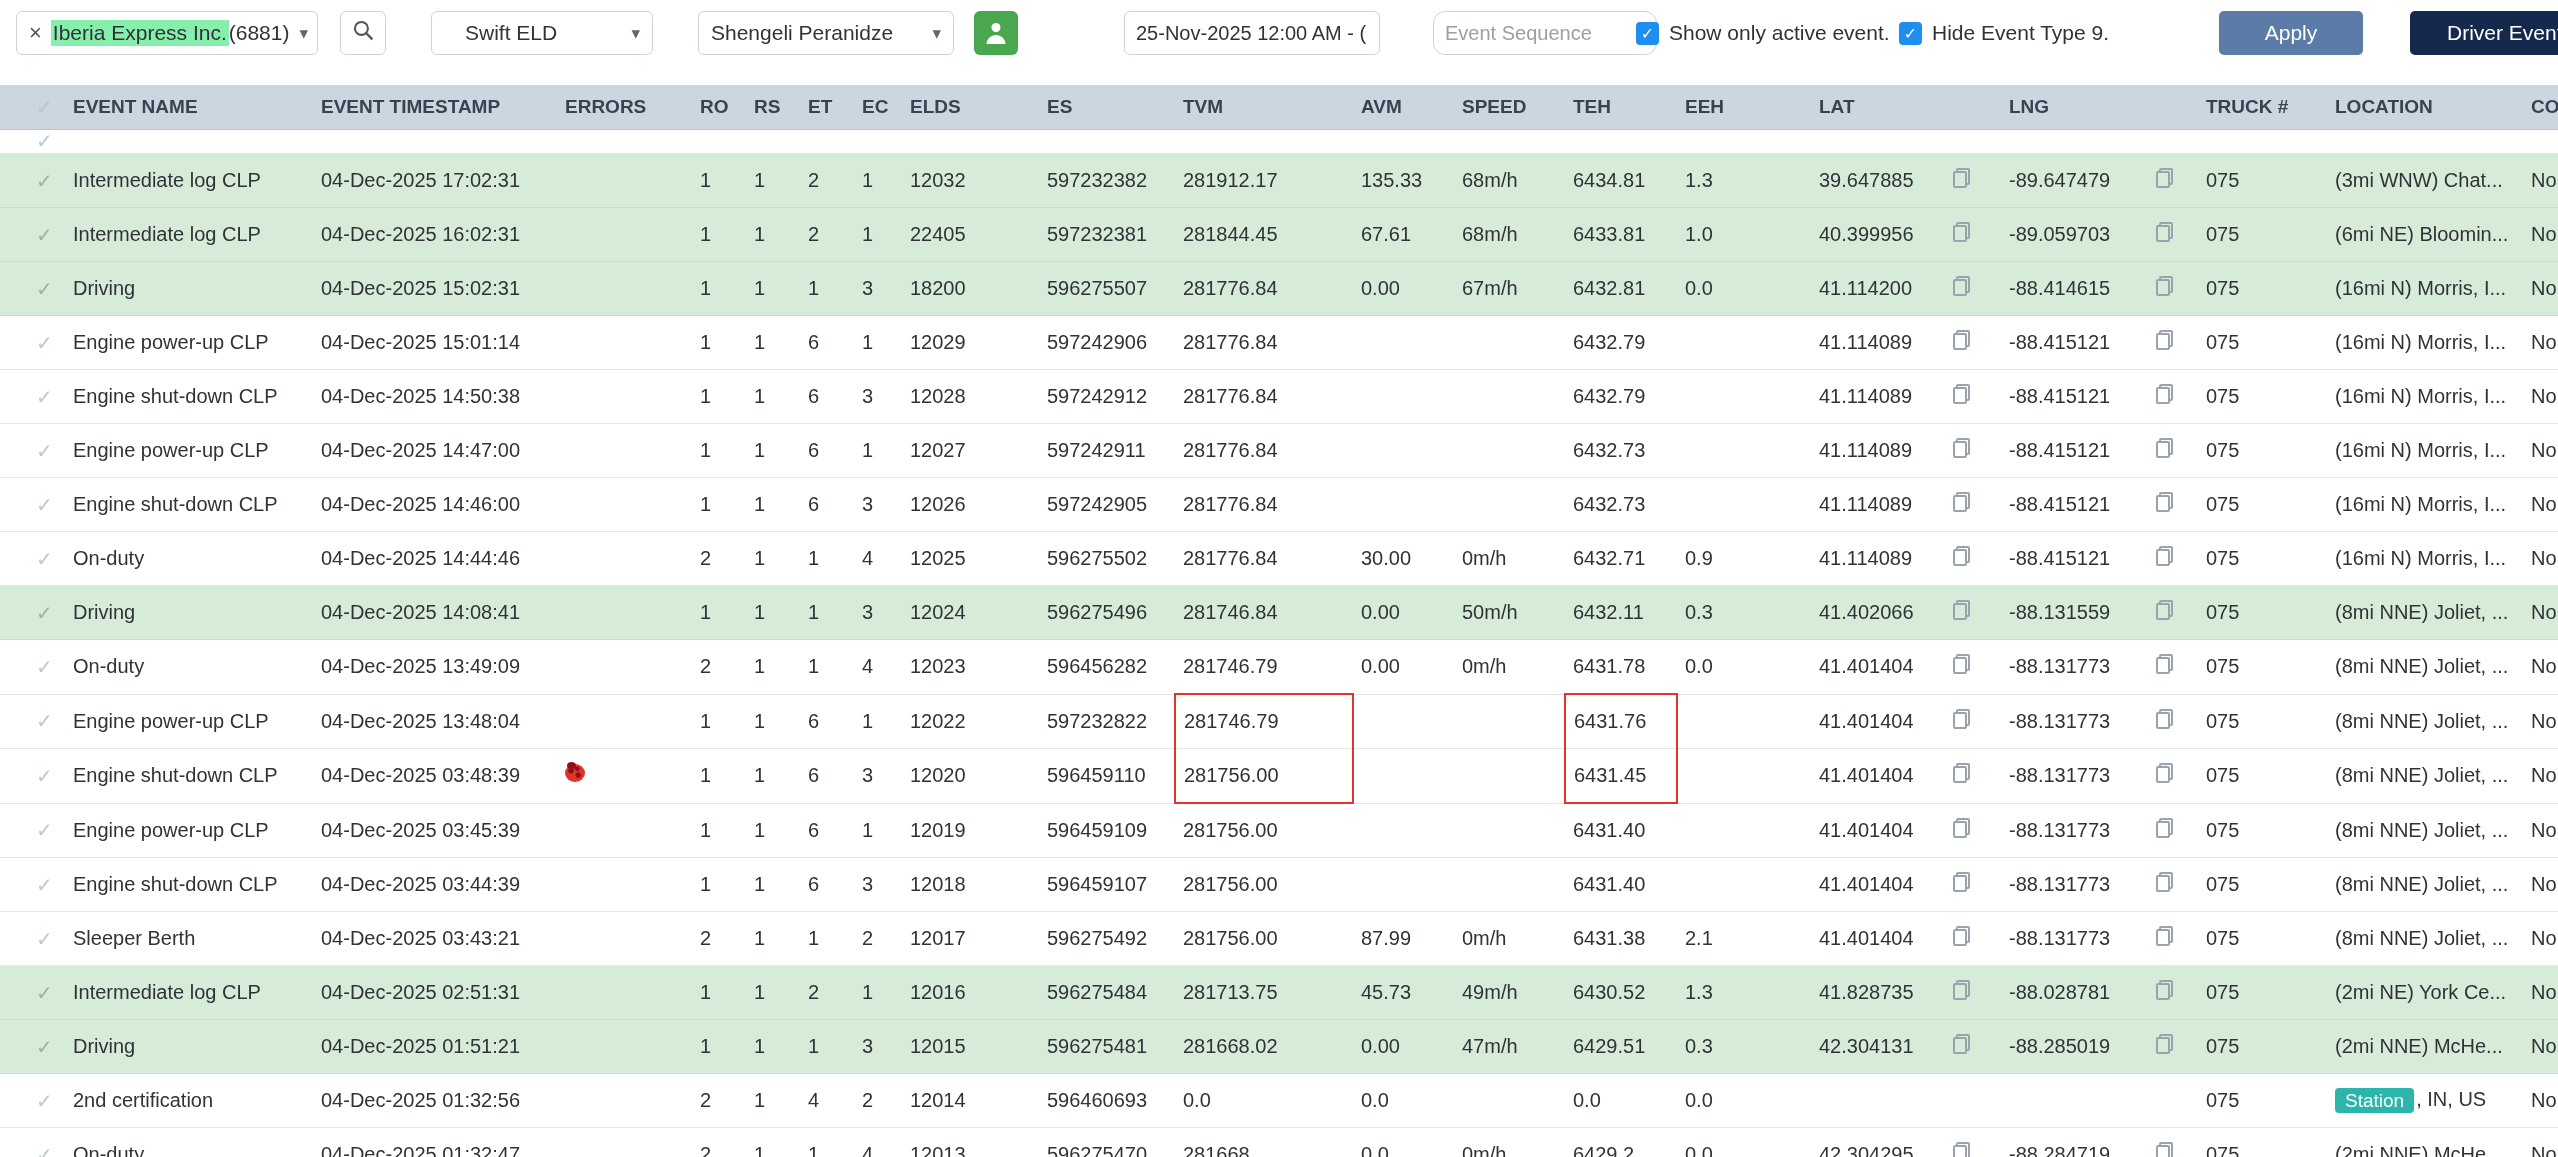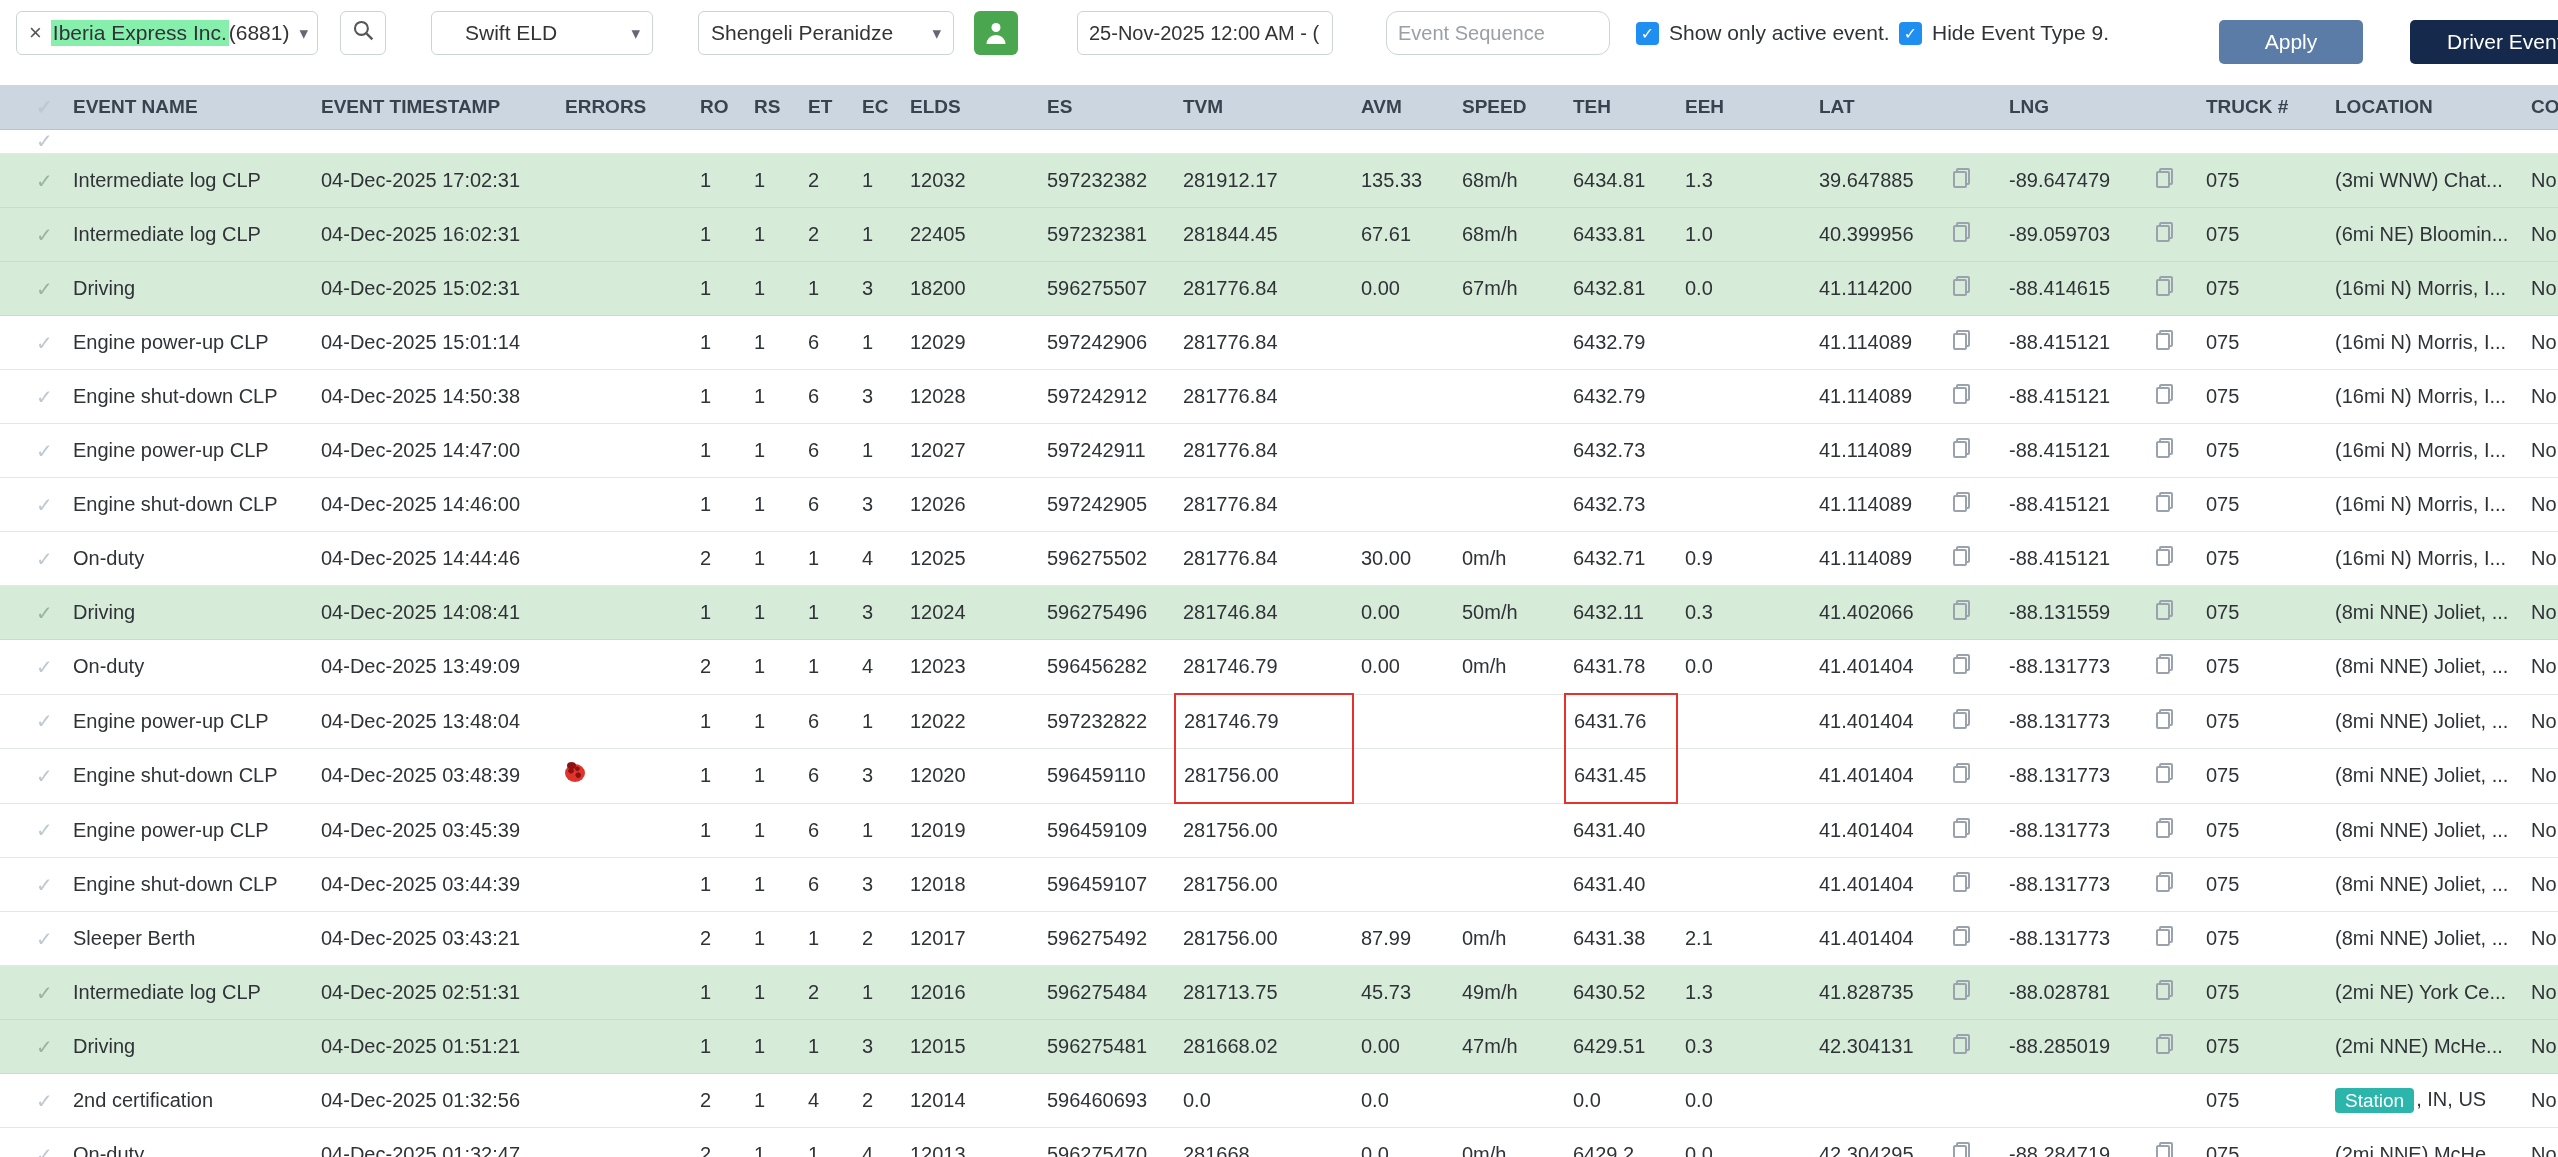--- a/index.html
+++ b/index.html
@@ -22,30 +22,30 @@
   .icon-btn{justify-content:center;padding:0;cursor:pointer;}
   .green-btn{
     position:absolute;top:11px;left:974px;width:44px;height:44px;border:none;
     background:#4aa64f;border-radius:6px;display:flex;align-items:center;justify-content:center;cursor:pointer;
   }
   .person{width:21px;height:21px;position:relative;display:block;}
   .person::before{content:"";position:absolute;top:0;left:50%;transform:translateX(-50%);
     width:9px;height:9px;border-radius:50%;background:#fff;}
   .person::after{content:"";position:absolute;bottom:0;left:50%;transform:translateX(-50%);
     width:19px;height:9px;border-radius:10px 10px 0 0;background:#fff;}
-  input.ctl{font-size:20px;padding:0 11px;}
+  input.ctl{font-size:20px;padding:0 11px;margin-left:47px;}
   input.ctl::placeholder{color:#9aa0a6;}
   .cb-wrap{position:absolute;top:11px;height:44px;display:flex;align-items:center;gap:10px;cursor:pointer;}
   .cb{
     width:23px;height:23px;border-radius:4px;background:#1f8ef1;color:#fff;
     display:flex;align-items:center;justify-content:center;font-size:16px;flex:none;
   }
   .cb-label{font-size:21px;color:#2f3337;white-space:nowrap;}
   .btn{
-    position:absolute;top:20px;height:44px;border:none;border-radius:5px;color:#fff;
+    position:absolute;top:11px;height:44px;border:none;border-radius:5px;color:#fff;
     font-size:21px;display:flex;align-items:center;justify-content:center;cursor:pointer;
     font-family:"Liberation Sans", sans-serif;
   }
   .apply{left:2219px;width:144px;background:#5a7ca6;}
   .driver-events{left:2410px;width:200px;background:#15294d;padding:0 10px;}
   
   .table-wrap{width:2558px;overflow:hidden;}
   table{border-collapse:collapse;table-layout:fixed;width:2643px;}
   thead th{
     background:#ccd6e0;height:44px;font-size:19px;font-weight:bold;color:#38434f;

